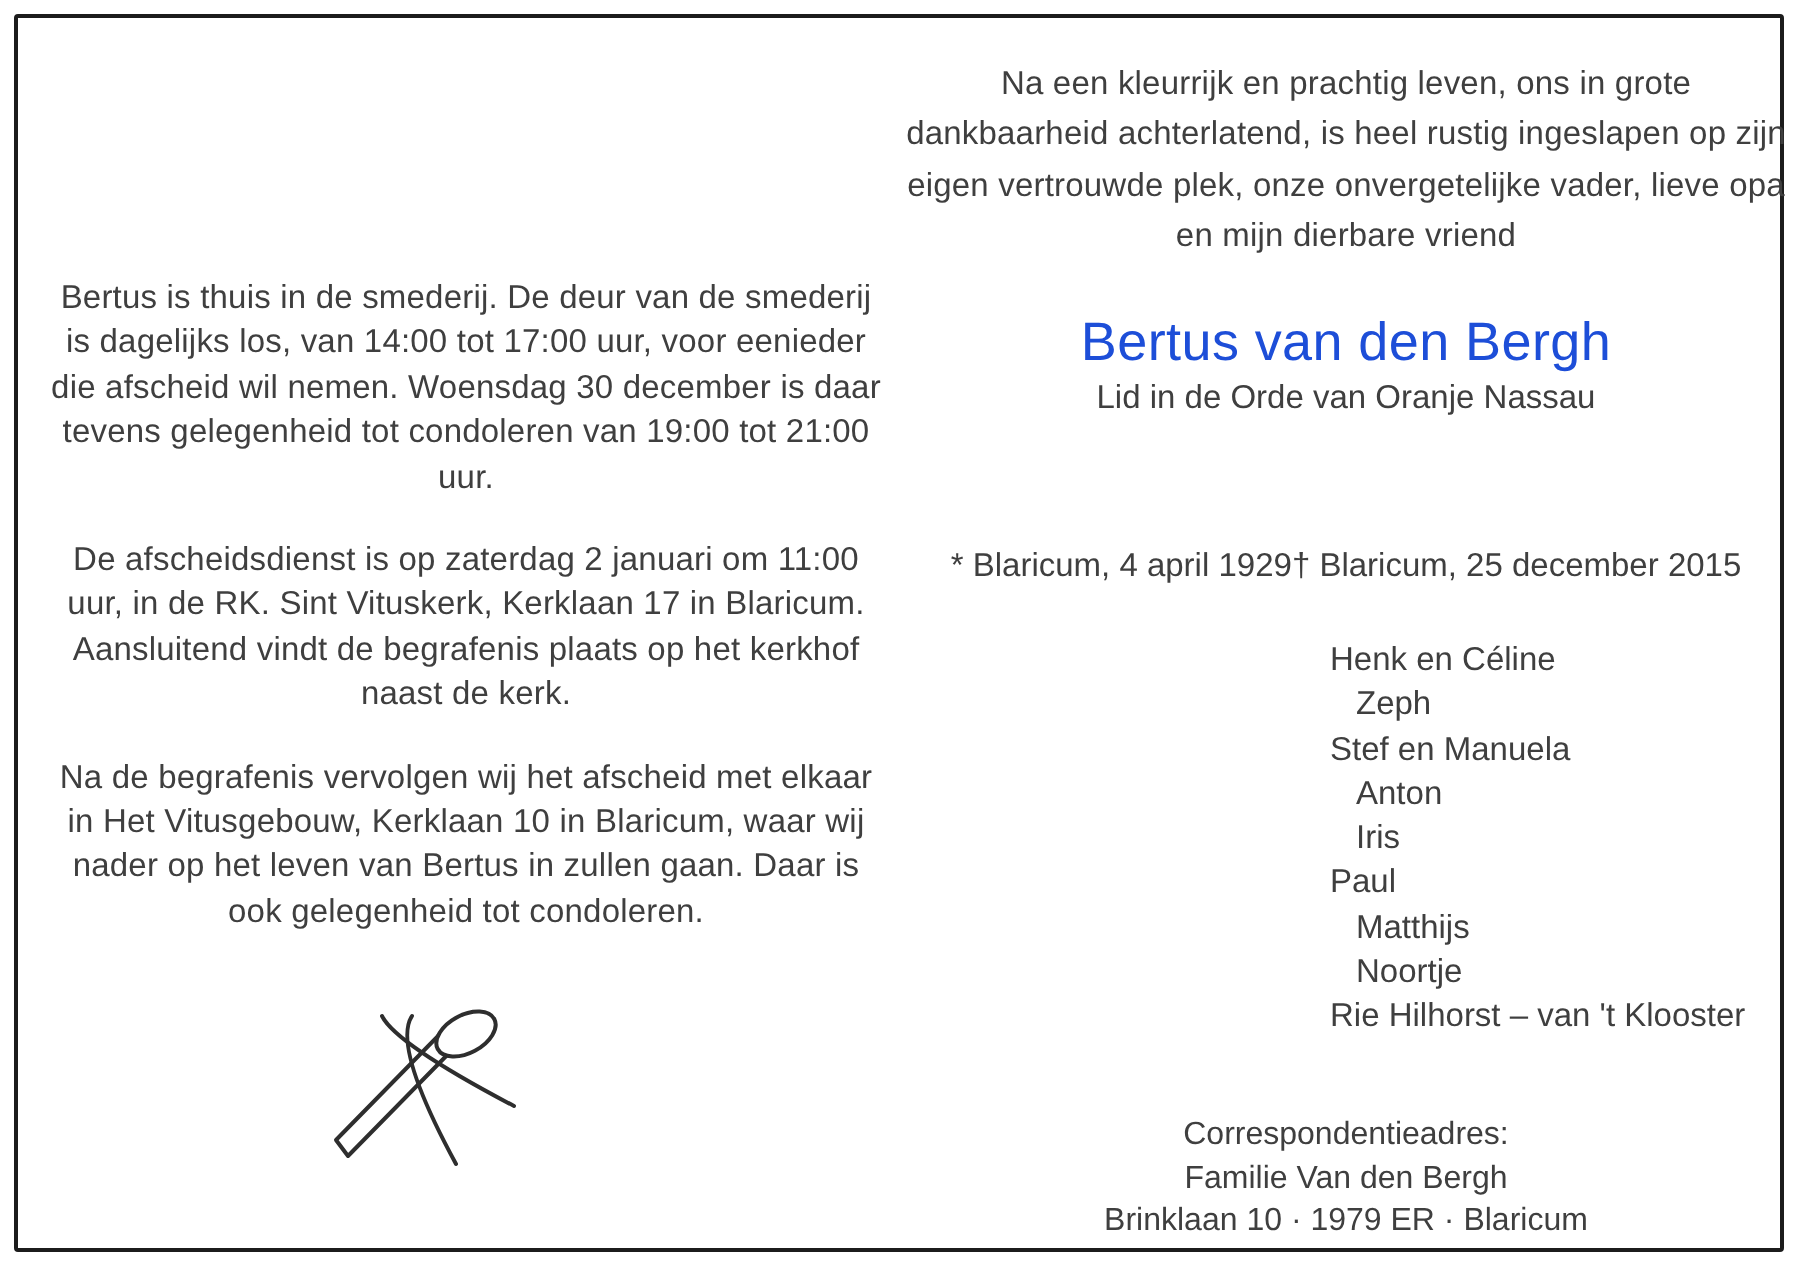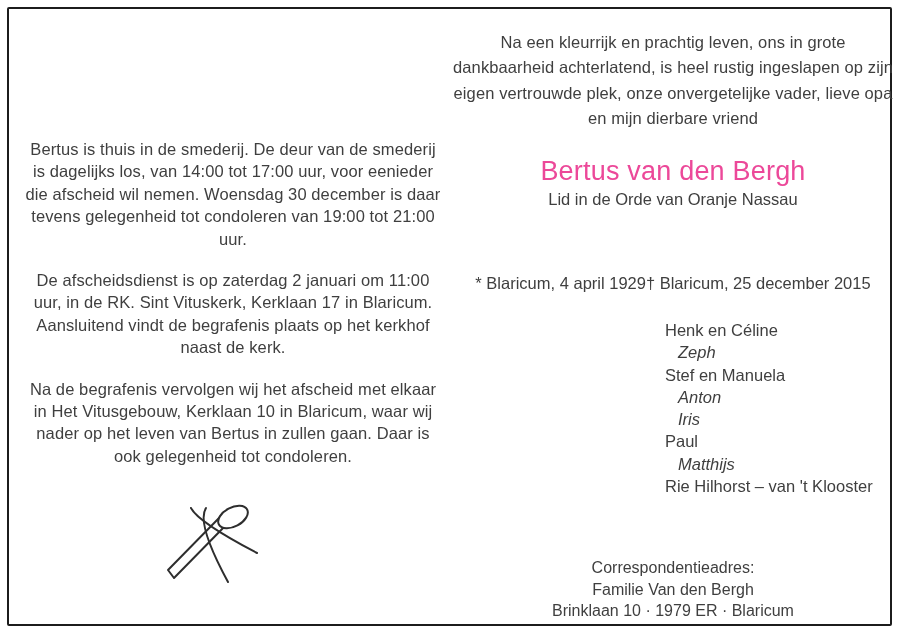--- a/index.html
+++ b/index.html
@@ -65,21 +65,21 @@
     letter-spacing: 0.1px;
   }
   .deceased-name {
     position: absolute;
     top: 153px;
     left: 0;
     width: 440px;
     font-size: 27px;
     line-height: 32px;
     letter-spacing: 0.2px;
-    color: #ec4899;
+    color: #1d4ed8;
   }
   .honor {
     position: absolute;
     top: 187px;
     left: 0;
     width: 440px;
     font-size: 16.5px;
     line-height: 20px;
   }
   .widower {
@@ -105,21 +105,20 @@
     position: absolute;
     top: 317px;
     left: 212px;
     text-align: left;
     font-size: 16.5px;
     line-height: 22.3px;
     white-space: nowrap;
   }
   .family .indent1 {
     padding-left: 13px;
-    font-style: italic;
   }
   .correspondence {
     position: absolute;
     top: 555px;
     left: 0;
     width: 440px;
     font-size: 16px;
     line-height: 21.6px;
   }
 </style>
@@ -153,20 +152,21 @@
     <span>† Blaricum, 25 december 2015</span>
   </div>
   <div class="family">
     <div class="indent0">Henk en Céline</div>
     <div class="indent1">Zeph</div>
     <div class="indent0">Stef en Manuela</div>
     <div class="indent1">Anton</div>
     <div class="indent1">Iris</div>
     <div class="indent0">Paul</div>
     <div class="indent1">Matthijs</div>
+    <div class="indent1">Noortje</div>
     <div class="indent0">Rie Hilhorst – van 't Klooster</div>
   </div>
   <div class="correspondence">
     <div>Correspondentieadres:</div>
     <div>Familie Van den Bergh</div>
     <div>Brinklaan 10 · 1979 ER · Blaricum</div>
   </div>
 </div>
 
 </body></html>

